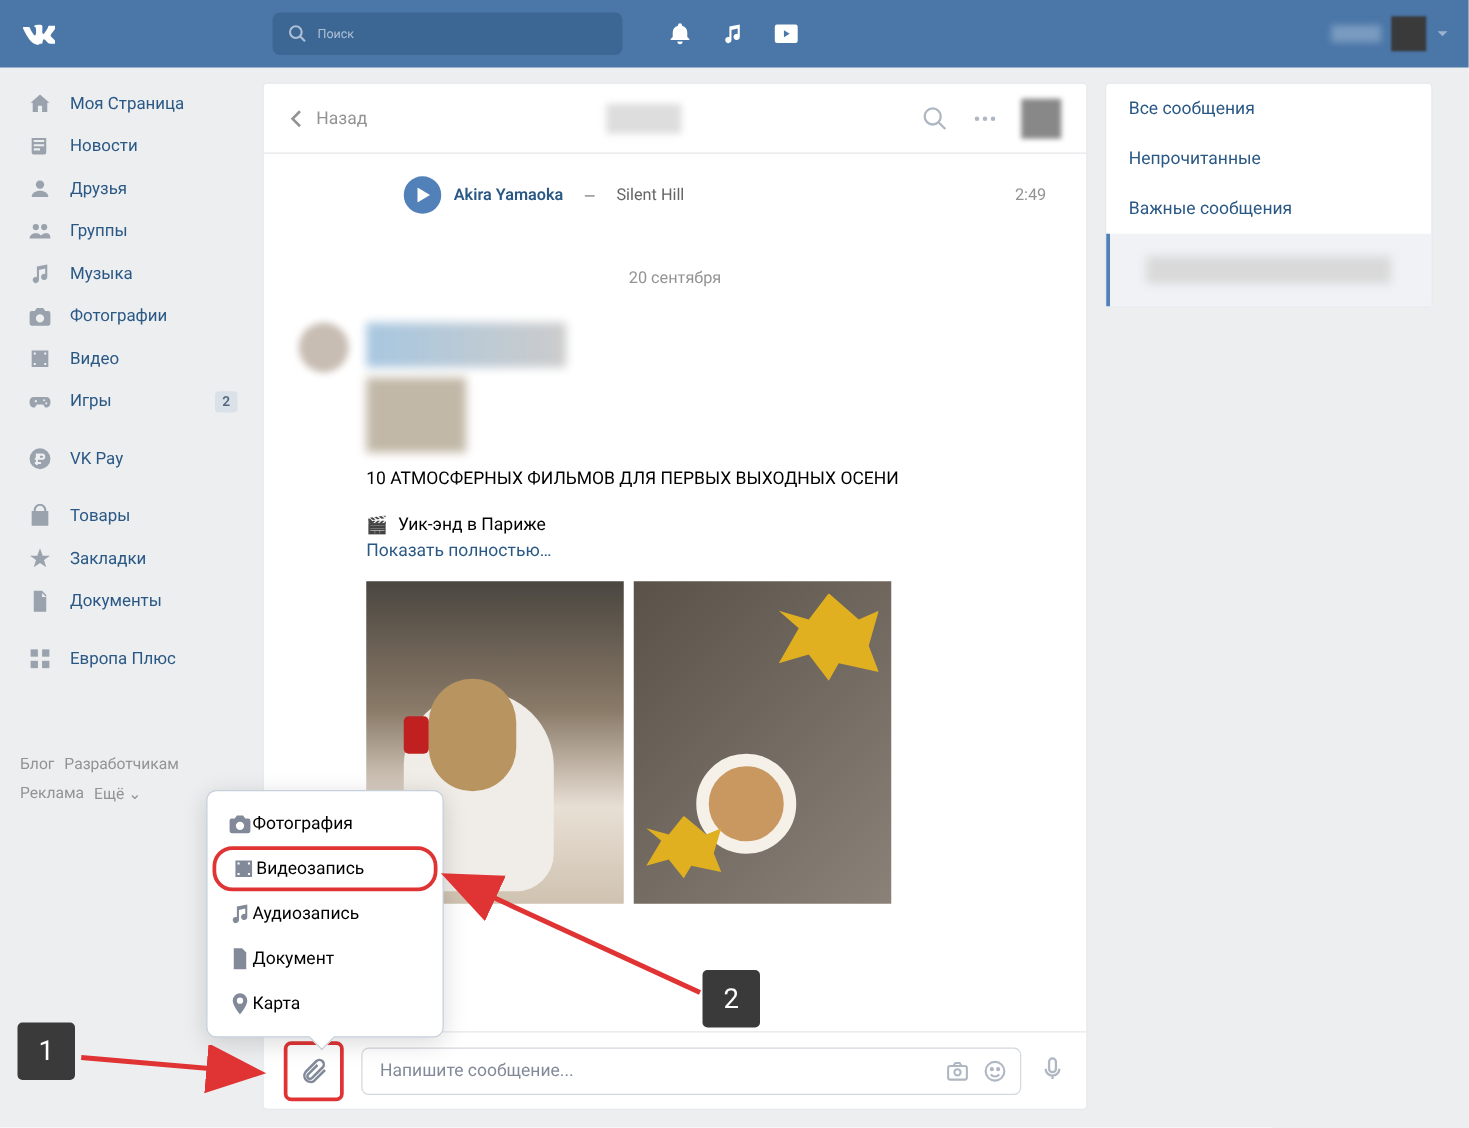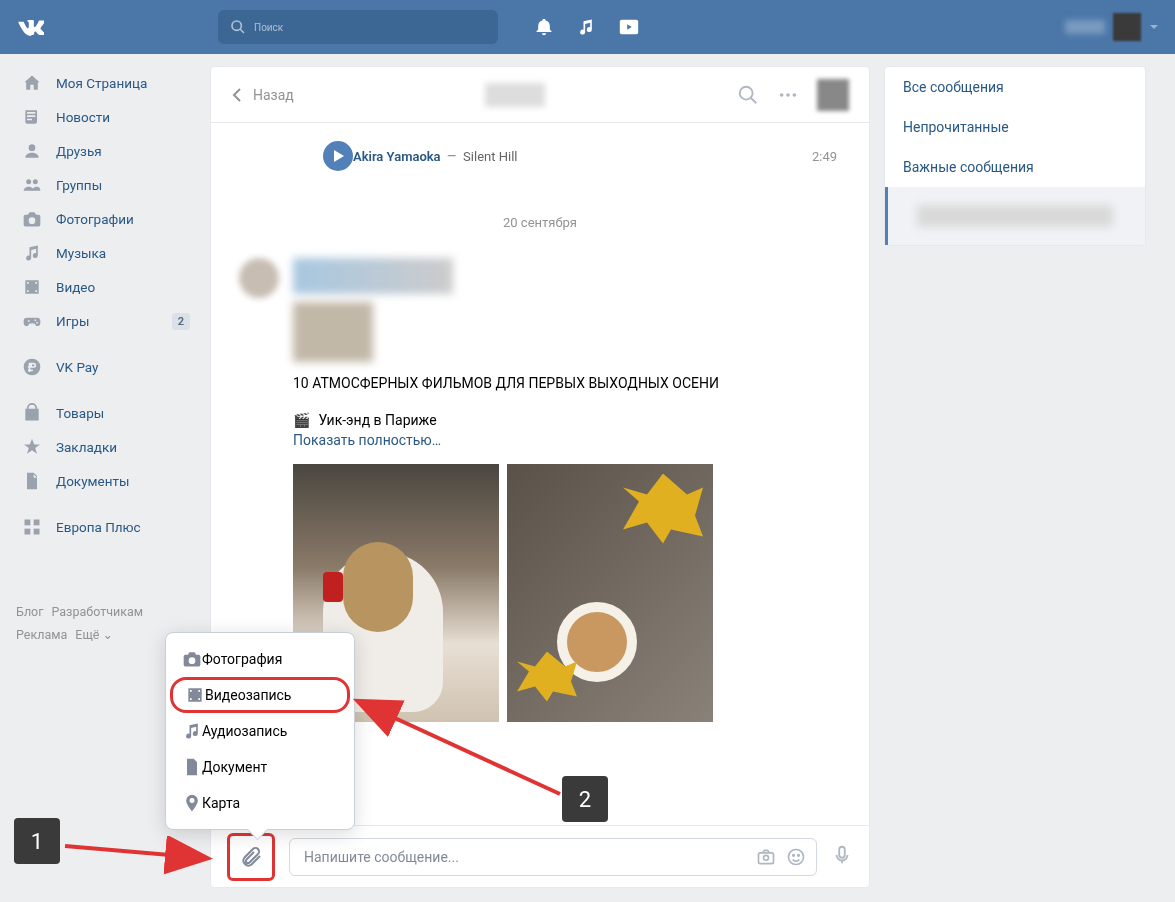--- a/index.html
+++ b/index.html
@@ -23,21 +23,21 @@
 .footer-links { margin-top:60px; display:flex; flex-wrap:wrap; gap:8px; font-size:12.5px; color:#939393; }
 .footer-links span { cursor:pointer; }
 .chat-panel { width:660px; background:#fff; border:1px solid #e7e8ec; border-radius:4px; display:flex; flex-direction:column; height:822px; position:relative; }
 .chat-header { height:56px; display:flex; align-items:center; padding:0 20px; border-bottom:1px solid #e7e8ec; gap:16px; }
 .chat-header .back { display:flex; align-items:center; gap:10px; color:#939393; font-size:14px; cursor:pointer; }
 .chat-header .title-blur { margin-left:auto; margin-right:auto; width:60px; height:24px; background:#ddd; filter:blur(3px); }
 .chat-header-icons { display:flex; gap:18px; align-items:center; }
 .chat-header-icons svg { color:#aeb7c2; cursor:pointer; }
 .chat-avatar { width:32px; height:32px; background:#888; filter:blur(2px); cursor:pointer; }
 .chat-body { flex:1; overflow-y:auto; padding:10px 14px; }
-.audio-msg { display:flex; align-items:center; padding:8px; margin-left:90px; }
+.audio-msg { display:flex; align-items:center; gap:10px; padding:8px; margin-left:90px; }
 .play-btn { width:30px; height:30px; border-radius:50%; background:#5181b8; display:flex; align-items:center; justify-content:center; cursor:pointer; }
 .play-btn svg { color:#fff; width:12px; height:12px; margin-left:2px; }
 .audio-artist { color:#2a5885; font-weight:600; font-size:13px; }
 .audio-sep { color:#939393; margin:0 6px; }
 .audio-title { color:#656565; font-size:13px; }
 .audio-dur { margin-left:auto; color:#939393; font-size:13px; margin-right:10px;}
 .date-divider { text-align:center; color:#939393; font-size:13px; margin:36px 0 24px; }
 .msg { display:flex; gap:14px; padding:4px 14px; }
 .msg-avatar { width:40px; height:40px; border-radius:50%; background:#c8bdb3; filter:blur(3px); flex-shrink:0; }
 .msg-meta-blur { width:160px; height:36px; filter:blur(4px); background:linear-gradient(90deg,#a8c7e0,#ccc); margin-bottom:8px;}
@@ -130,29 +130,29 @@
     <div class="nav-item">
         <svg viewBox="0 0 24 24" fill="currentColor">
           <circle cx="8" cy="8" r="3"></circle>
           <circle cx="16" cy="8" r="3"></circle>
           <path d="M2 19c0-3 3-5 6-5s6 2 6 5zm10 0c0-3 3-5 6-5s4 2 4 5z"></path>
         </svg>
         <span>Группы</span>
       </div>
     <div class="nav-item">
         <svg viewBox="0 0 24 24" fill="currentColor">
+          <path d="M9 18V5l10-2v12a3 3 0 1 1-2-2.8V7L11 8.5V18a3 3 0 1 1-2-2.8"></path>
+        </svg>
+        <span>Музыка</span>
+      </div>
+    <div class="nav-item">
+        <svg viewBox="0 0 24 24" fill="currentColor">
           <path d="M4 7h3l2-3h6l2 3h3a2 2 0 0 1 2 2v10a2 2 0 0 1-2 2H4a2 2 0 0 1-2-2V9a2 2 0 0 1 2-2zm8 3a4 4 0 1 0 0 8 4 4 0 0 0 0-8z"></path>
         </svg>
         <span>Фотографии</span>
-      </div>
-    <div class="nav-item">
-        <svg viewBox="0 0 24 24" fill="currentColor">
-          <path d="M9 18V5l10-2v12a3 3 0 1 1-2-2.8V7L11 8.5V18a3 3 0 1 1-2-2.8"></path>
-        </svg>
-        <span>Музыка</span>
       </div>
     <div class="nav-item">
         <svg viewBox="0 0 24 24" fill="currentColor">
           <path d="M4 4h16v16H4zm2 2v2h2V6zm0 10v2h2v-2zm10-10v2h2V6zm0 10v2h2v-2zM8 8h8v8H8z"></path>
         </svg>
         <span>Видео</span>
       </div>
     <div class="nav-item">
         <svg viewBox="0 0 24 24" fill="currentColor">
           <path d="M6 8h12a4 4 0 0 1 4 4v2a4 4 0 0 1-4 4h-1l-2-3h-6l-2 3H6a4 4 0 0 1-4-4v-2a4 4 0 0 1 4-4zm1 3v2h2v-2zm8 0a1 1 0 1 0 2 0 1 1 0 0 0-2 0zm2 3a1 1 0 1 0 2 0 1 1 0 0 0-2 0z"></path>

